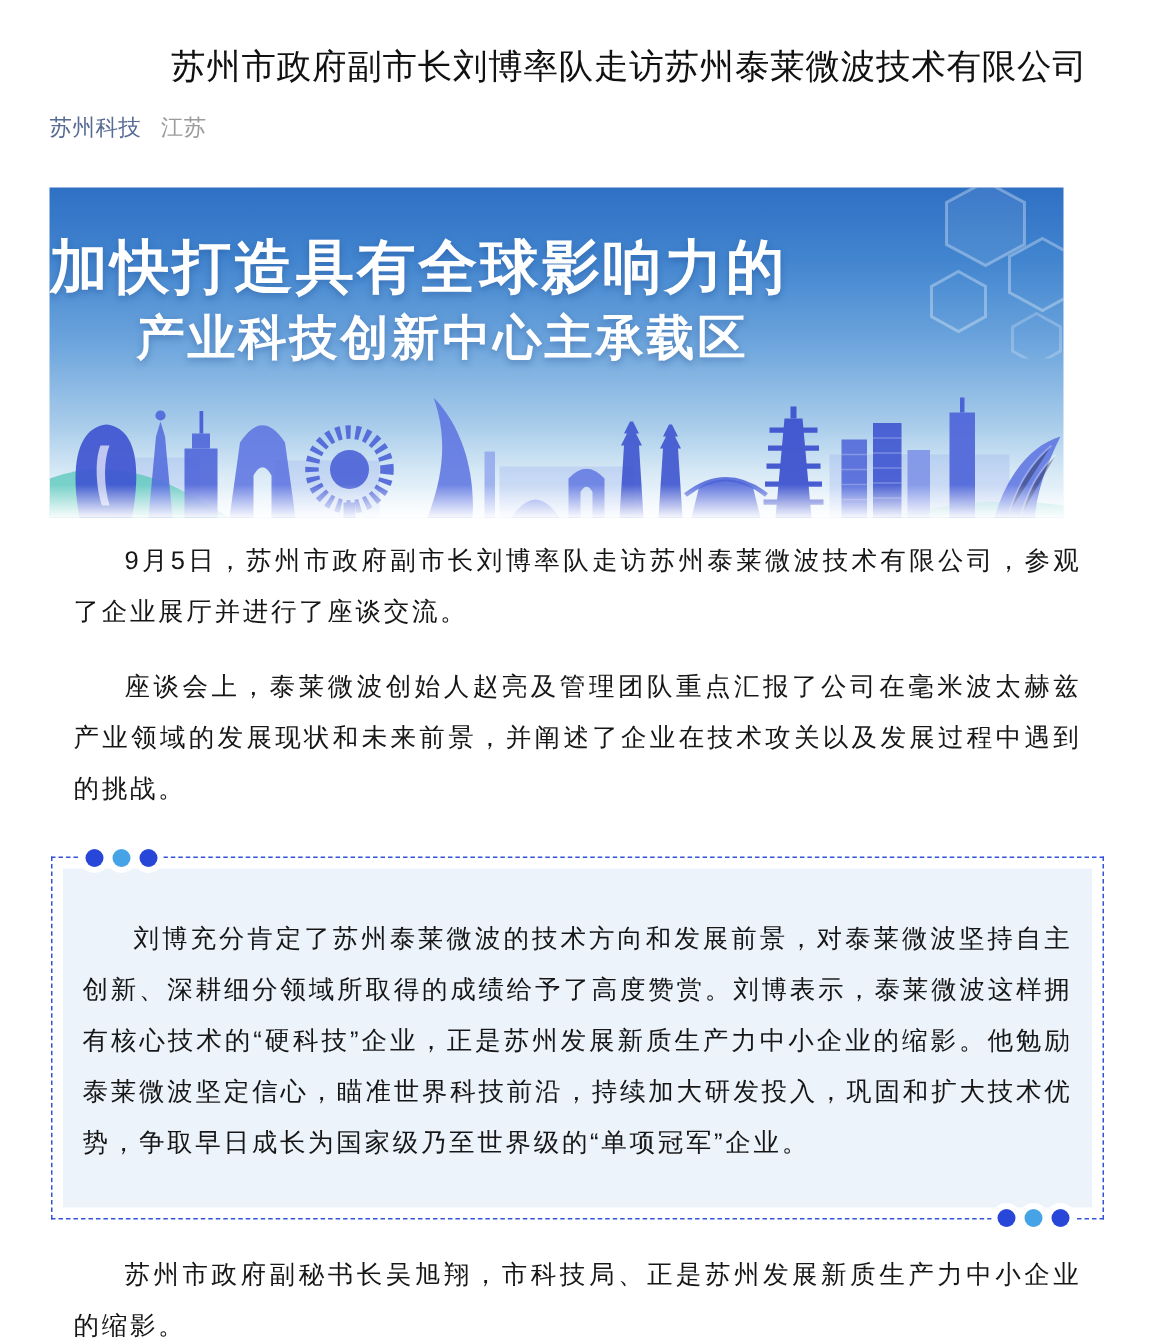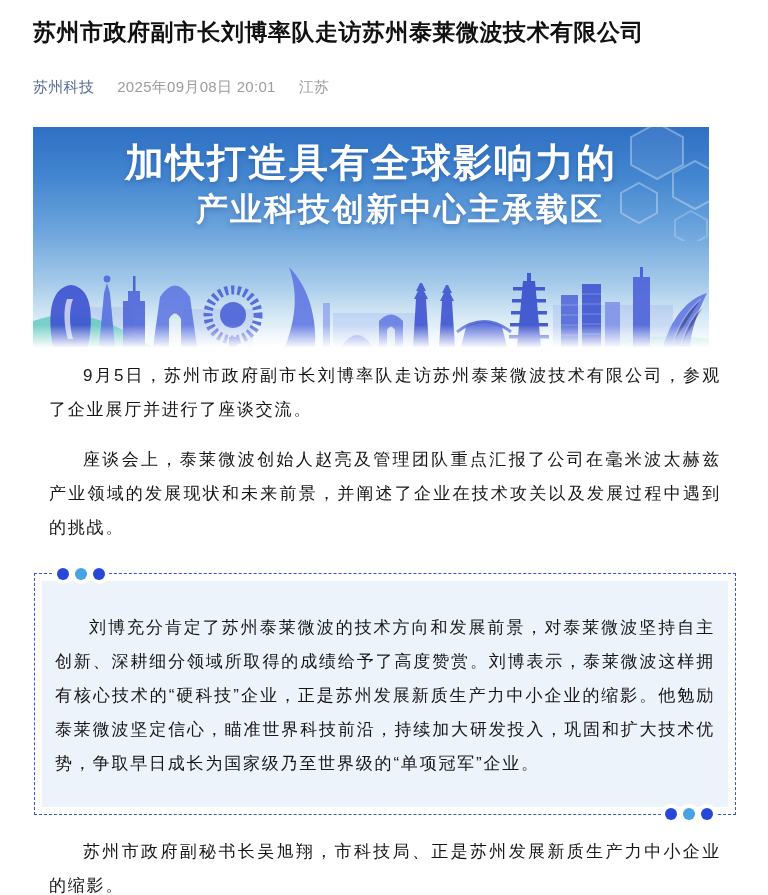--- a/index.html
+++ b/index.html
@@ -5,37 +5,37 @@
   html,body{margin:0;padding:0;background:#ffffff;}
   body{
     width:768px;height:895px;overflow:hidden;
     font-family:"Liberation Sans","DejaVu Sans",sans-serif;
     -webkit-font-smoothing:antialiased;
   }
   .page{padding:16px 31px 0 33px;}
 
   
   .title{
-    margin:0;font-size:23px;line-height:32px;font-weight:700;
-    color:#111111;letter-spacing:0.5px;
+    margin:12px;font-size:23px;line-height:32px;font-weight:400;
+    color:#111111;letter-spacing:0.5px;text-align:right;
   }
-  .byline{margin-top:29px;height:21px;display:flex;align-items:center;gap:23px;
+  .byline{margin-top:15px;height:21px;display:flex;align-items:center;gap:13px;
     font-size:15px;letter-spacing:0.3px;}
   .byline .account{color:var(--account_name,#576b95);cursor:pointer;}
   .byline .meta{color:var(--meta_text,#9c9c9c);}
 
   
   .banner{
     margin-top:29px;width:676px;height:220px;position:relative;overflow:hidden;
     background:linear-gradient(180deg,
       var(--banner_top,#2f70c4) 0%, #4285cf 22%, #6ea6dd 48%,
       #a8ccea 72%, #dcecf7 88%, var(--banner_bottom,#eef6fc) 100%);
   }
   .hexes{position:absolute;top:-6px;right:-12px;}
-  .banner-text{position:relative;z-index:3;padding-top:13px;text-align:center;
+  .banner-text{position:relative;z-index:3;padding-top:31px;text-align:left;
     font-family:"Liberation Serif","DejaVu Serif",serif;font-weight:700;color:#ffffff;}
   .banner-text .bl1{font-size:39px;line-height:46px;letter-spacing:2px;
     text-shadow:0 2px 5px rgba(20,60,130,0.35);}
   .banner-text .bl2{font-size:32px;line-height:46px;letter-spacing:2px;margin-top:0;
     padding-left:58px;text-shadow:0 2px 5px rgba(20,60,130,0.35);}
   .skyline{position:absolute;left:0;bottom:0;width:676px;height:100px;z-index:2;}
 
   
   .para{
     margin:16px;font-size:17px;line-height:34px;color:#161616;
@@ -61,21 +61,20 @@
 </style>
 </head>
 <body>
 
 <div class="page">
 
   <h1 class="title">苏州市政府副市长刘博率队走访苏州泰莱微波技术有限公司</h1>
 
   <div class="byline">
     <span class="account">苏州科技</span>
-    <span class="meta">2025年09月08日 20:01</span>
     <span class="meta">江苏</span>
   </div>
 
   <div class="banner">
     <svg class="hexes" width="160" height="120" viewBox="0 0 160 120">
       <g fill="none" stroke="rgba(255,255,255,0.32)" stroke-width="2">
         <polygon points="96,2 122,16 122,44 96,58 70,44 70,16"></polygon>
         <polygon points="134,40 156,52 156,76 134,88 112,76 112,52"></polygon>
         <polygon points="78,62 96,72 96,92 78,102 60,92 60,72"></polygon>
         <polygon points="130,90 146,99 146,115 130,124 114,115 114,99" stroke="rgba(255,255,255,0.22)"></polygon>

